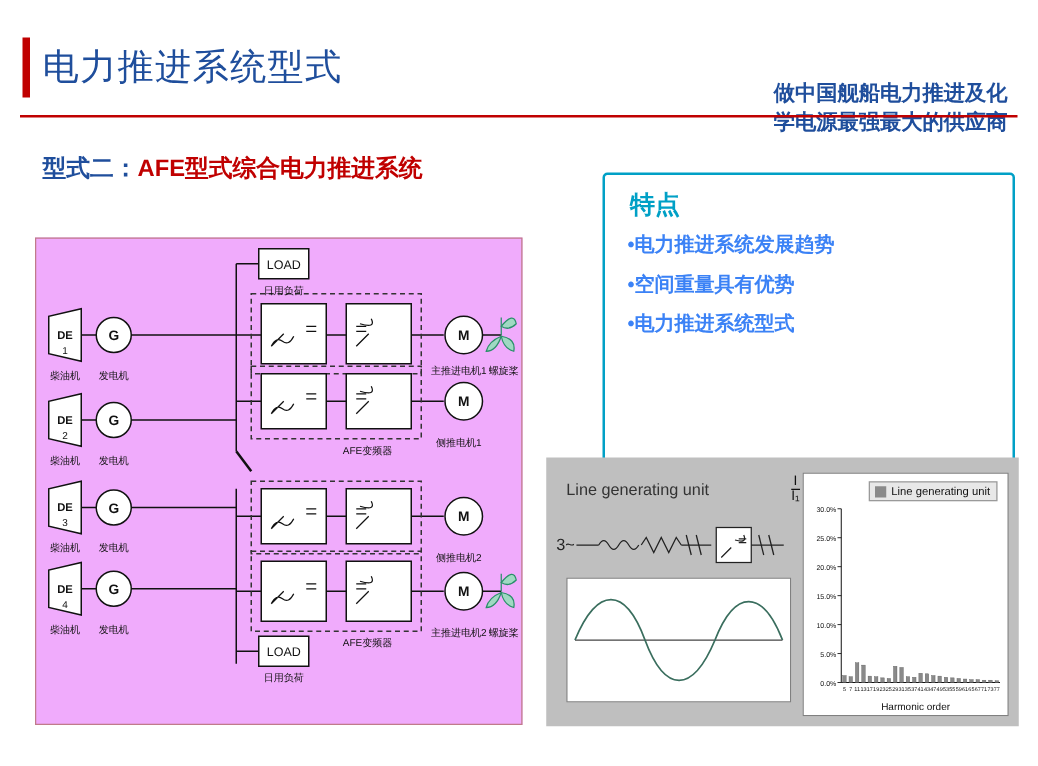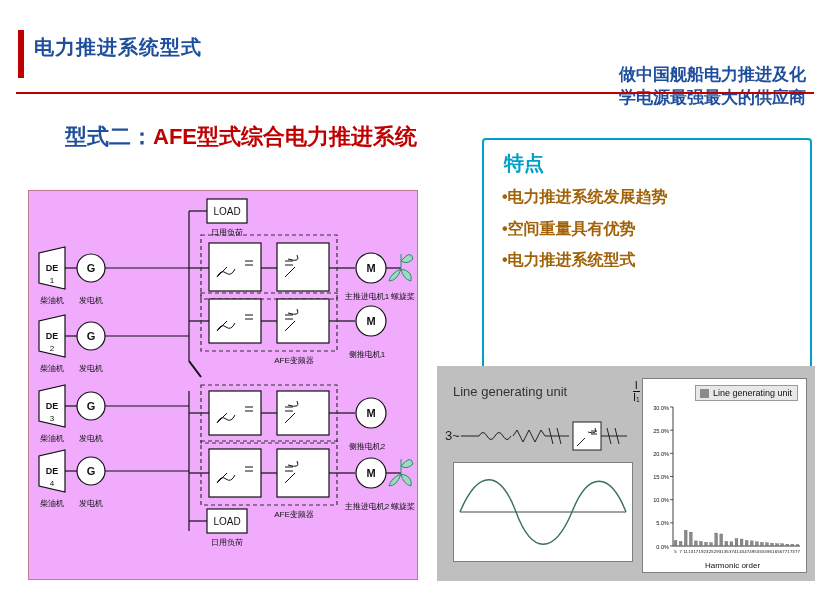--- a/index.html
+++ b/index.html
@@ -23,22 +23,22 @@
   
   .hdr-bar {
     position: absolute;
     left: 18px; top: 30px;
     width: 6px; height: 48px;
     background: #c00000;
   }
   .hdr-title {
     position: absolute;
     left: 34px; top: 34px;
-    font-size: 20px;
-    font-weight: bold;
+    font-size: 29px;
+    font-weight: normal;
     color: #1f4e9c;
     letter-spacing: 1px;
     white-space: nowrap;
   }
   .hdr-slogan {
     position: absolute;
     right: 24px; top: 18px;
     width: 300px;
     text-align: right;
     font-size: 17px;
@@ -51,24 +51,23 @@
     position: absolute;
     left: 16px; top: 92px;
     width: 798px;
     height: 2px;
     background: #c00000;
   }
   
   .subtitle {
     position: absolute;
     left: 34px; top: 122px;
-    font-size: 22px;
+    font-size: 19px;
     font-weight: bold;
     white-space: nowrap;
-    margin-left: 31px;
   }
   .subtitle .blue { color: #1f4e9c; }
   .subtitle .red  { color: #c00000; }
 
   
   .feature-box {
     position: absolute;
     left: 482px; top: 138px;
     width: 330px; height: 264px;
     border: 2px solid #00a0c6;
@@ -83,21 +82,21 @@
     font-weight: bold;
     color: #00a0c6;
   }
   .feature-list {
     position: absolute;
     left: 18px; top: 48px;
     width: 300px;
   }
   .feature-item {
     font-size: 16px;
-    color: #a16207;
+    color: #3b82f6;
     font-weight: bold;
     line-height: 1.1;
     margin-bottom: 14px;
     white-space: nowrap;
   }
 
   
   .schematic {
     position: absolute;
     left: 28px; top: 190px;

